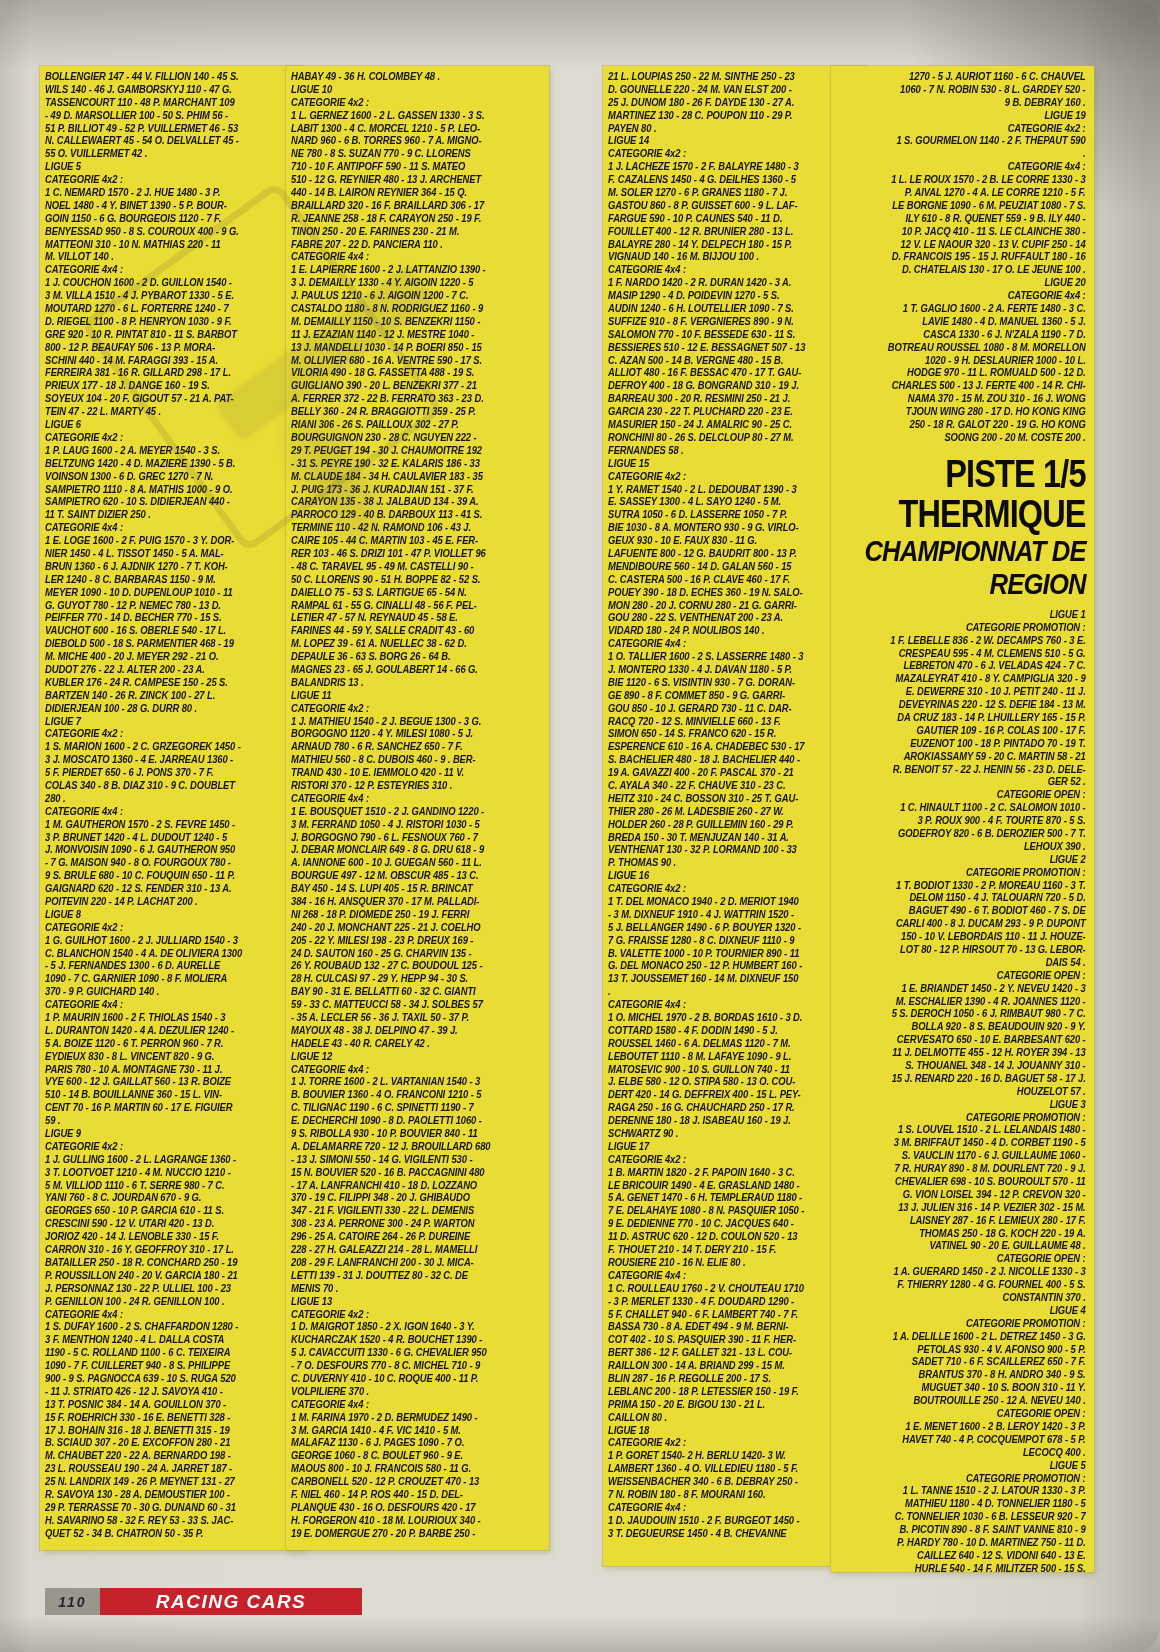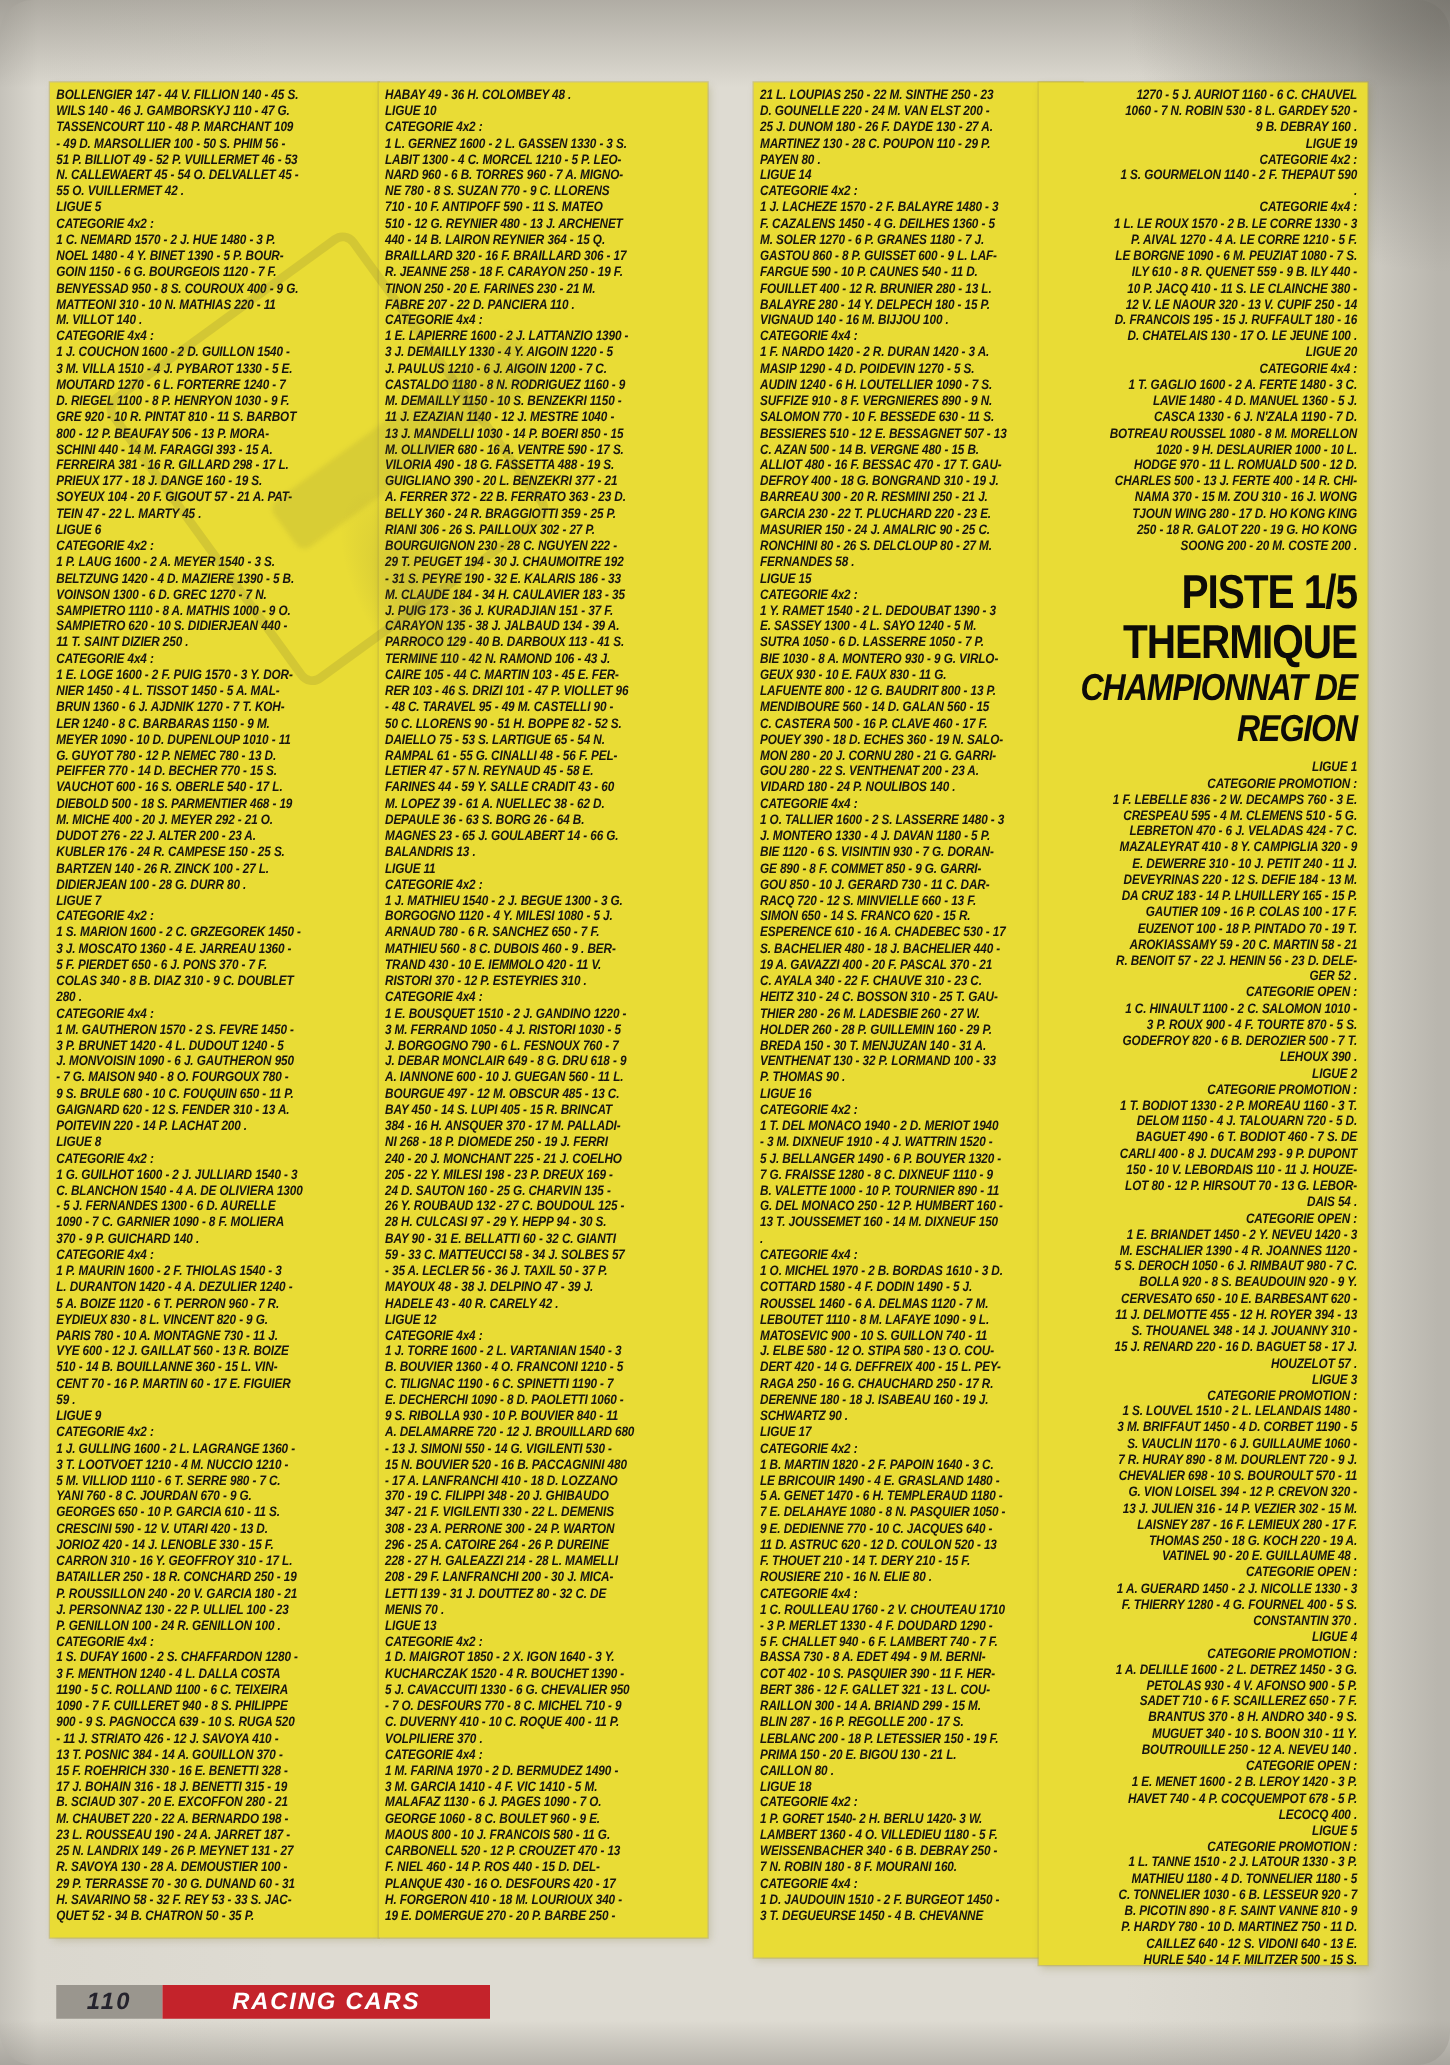--- a/index.html
+++ b/index.html
@@ -39,23 +39,23 @@
     letter-spacing:-0.1px;
   }
   .line{white-space:nowrap;height:12.9px;}
 
   .sec-header{margin:10px 0 8px 0;color:#0d0b08;}
   .sec-h1{font-size:38px;line-height:40px;font-weight:bold;font-style:normal;letter-spacing:-1px;}
   .sec-h2{font-size:30px;line-height:33px;font-weight:bold;font-style:italic;letter-spacing:-1px;}
 
   .footer{position:absolute;left:45px;top:1588px;height:27px;display:flex;}
   .footer-pagenum{
-    background:#9a968e;color:#25232d;width:85px;height:27px;
+    background:#9a968e;color:#25232d;width:55px;height:27px;
     display:flex;align-items:center;justify-content:center;
-    font-weight:bold;font-style:italic;font-size:19px;letter-spacing:2px;
+    font-weight:bold;font-style:italic;font-size:14px;letter-spacing:2px;
   }
   .footer-title{
     background:#c4232b;color:#ffffff;width:262px;height:27px;
     display:flex;align-items:center;justify-content:center;
     font-weight:bold;font-style:italic;font-size:19px;letter-spacing:1.5px;
     white-space:nowrap;
   }
 
   .stamp{
     position:absolute;left:140px;top:225px;width:230px;height:270px;
@@ -192,21 +192,21 @@
         <div class="line">M. CHAUBET 220 -  22 A. BERNARDO 198 -</div>
         <div class="line">23 L. ROUSSEAU 190 -  24 A. JARRET 187 -</div>
         <div class="line">25 N. LANDRIX 149 -  26 P. MEYNET 131 -  27</div>
         <div class="line">R. SAVOYA 130 -  28 A. DEMOUSTIER 100 -</div>
         <div class="line">29 P. TERRASSE 70 -  30 G. DUNAND 60 -  31</div>
         <div class="line">H. SAVARINO 58 -  32 F. REY 53 -  33 S. JAC-</div>
         <div class="line">QUET 52 -  34 B. CHATRON 50 -  35 P.</div>
       </div>
   </div>
 
-  <div class="col" style="left:303px;height:1474px;">
+  <div class="col" style="left:286px;height:1474px;">
     <div class="colinner">
         <div class="line">HABAY 49 -  36 H. COLOMBEY 48 .</div>
         <div class="line">LIGUE 10</div>
         <div class="line">CATEGORIE 4x2 :</div>
         <div class="line">1 L. GERNEZ 1600 -  2 L. GASSEN 1330 -  3 S.</div>
         <div class="line">LABIT 1300 -  4 C. MORCEL 1210 -  5 P. LEO-</div>
         <div class="line">NARD 960 -  6 B. TORRES 960 -  7 A. MIGNO-</div>
         <div class="line">NE 780 -  8 S. SUZAN 770 -  9 C. LLORENS</div>
         <div class="line">710 -  10 F. ANTIPOFF 590 -  11 S. MATEO</div>
         <div class="line">510 -  12 G. REYNIER 480 -  13 J. ARCHENET</div>

